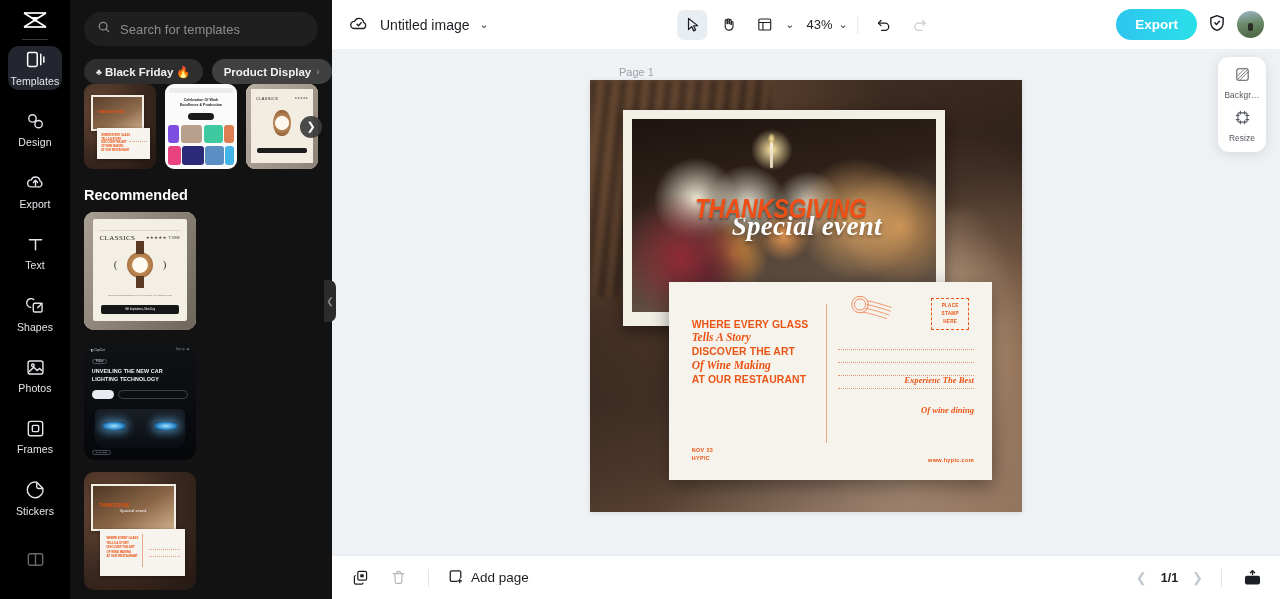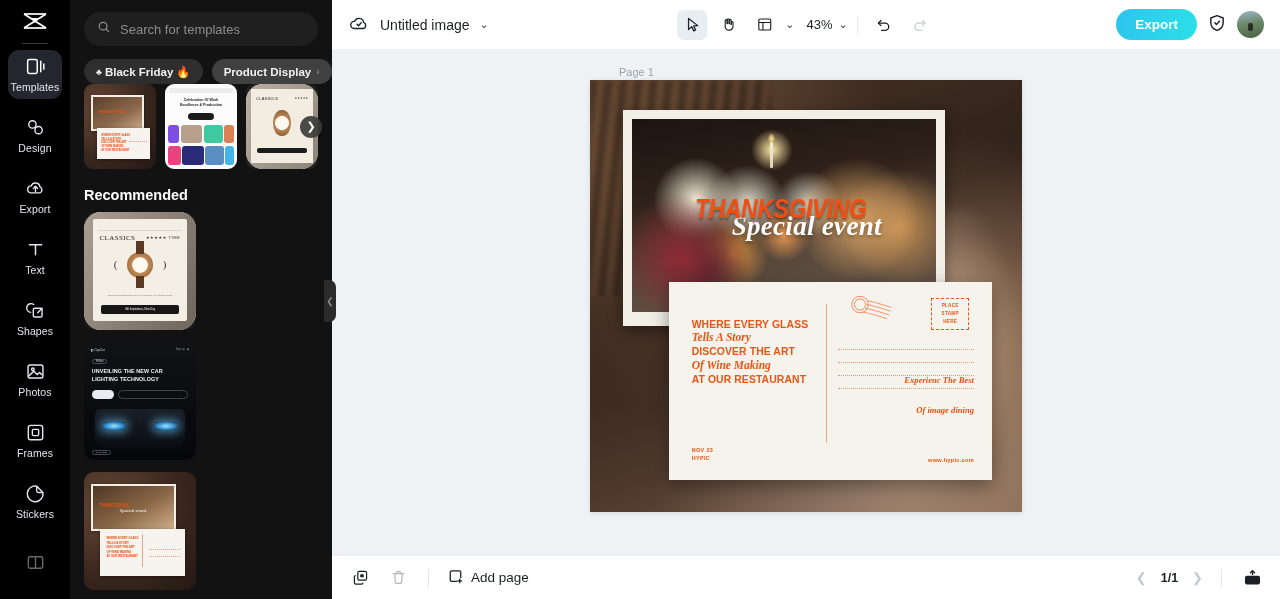--- a/index.html
+++ b/index.html
@@ -15,21 +15,21 @@
   .rail {
     width:70px; background:#000; flex:0 0 70px;
     display:flex; flex-direction:column; align-items:center;
     padding-top:8px; position:relative; z-index:5;
   }
   .logo { width:40px; height:34px; display:flex; align-items:center; justify-content:center; margin-bottom:4px; }
   .rail-sep { width:26px; height:1px; background:#3a3a3a; margin:2px 0 6px; }
   .rail-item {
     width:54px; height:58px; border-radius:11px;
     display:flex; flex-direction:column; align-items:center; justify-content:center;
-    gap:4px; margin-bottom:12px; cursor:pointer;
+    gap:4px; margin-bottom:18px; cursor:pointer;
   }
   .rail-item.active { background:#23262e; }
   .rail-item .ri-ico { height:22px; display:flex; align-items:center; justify-content:center; }
   .rail-item .ri-lbl { font-size:10.5px; color:#e4e6eb; letter-spacing:.1px; white-space:nowrap; }
   .rail-item.dim .ri-lbl, .rail-item.dim .ri-ico { opacity:.45; }
 
   
   .panel {
     width:262px; flex:0 0 262px; background:#121212;
     padding:12px 14px 0 14px; position:relative; overflow:hidden;
@@ -65,21 +65,21 @@
   .card { width:112px; height:118px; border-radius:10px; overflow:hidden; position:relative; background:#1b1b1b; }
 
   
   .tpl { width:100%; height:100%; position:relative; overflow:hidden; font-size:4px; }
   .tpl-food {
     background:
       radial-gradient(ellipse at 22% 30%, #6b4a35 0%, #3c2920 55%, #241812 100%);
   }
   .tpl-white { background:#fbfbfb; }
   .tpl-dark  { background:linear-gradient(180deg,#101216 0%,#05070a 100%); }
-  .tpl-cream { background:#efe7dc;border-radius:17px; }
+  .tpl-cream { background:#efe7dc; }
 
   .mini-card {
     position:absolute; background:#f7f4ef; box-shadow:0 1px 4px rgba(0,0,0,.4);
   }
   .mini-orange { color:#e8510f; font-weight:700; }
 
   
   .collapse {
     position:absolute; left:324px; top:280px; width:12px; height:42px;
     background:#2b2b2b; border-radius:0 7px 7px 0; z-index:6;
@@ -607,24 +607,44 @@
             <path d="M18 24c10 2 20 5 32 9" stroke-width=".9"></path>
           </svg>
 
           <div class="pc-lines">
             <div class="pc-line"></div>
             <div class="pc-line"></div>
             <div class="pc-line"></div>
             <div class="pc-line"></div>
           </div>
           <div class="pc-right-script" style="top:47%;">Experienc The Best</div>
-          <div class="pc-right-script" style="top:62%;">Of image dining</div>
-        </div>
-      </div>
-
+          <div class="pc-right-script" style="top:62%;">Of wine dining</div>
+        </div>
+      </div>
+
+      <div class="float-panel">
+        <div class="fp-item">
+          <span>
+            <svg width="17" height="17" viewBox="0 0 24 24" fill="none" stroke="#52575e" stroke-width="1.5">
+                <rect x="4" y="4" width="16" height="16" rx="2.4"></rect>
+                <path d="M5 14 14 5M8.6 19.4 19.4 8.6M5 19 19 5" stroke-width="1.1"></path>
+              </svg>
+          </span>
+          <span class="fp-lbl">Backgr…</span>
+        </div>
+        <div class="fp-item">
+          <span>
+            <svg width="17" height="17" viewBox="0 0 24 24" fill="none" stroke="#52575e" stroke-width="1.5" stroke-linecap="round">
+                <rect x="5.5" y="5.5" width="13" height="13" rx="1.6"></rect>
+                <path d="M9 3.2v4M15 3.2v4M3.2 9h4M3.2 15h4M20.8 9h-4M20.8 15h-4M9 20.8v-4M15 20.8v-4"></path>
+              </svg>
+          </span>
+          <span class="fp-lbl">Resize</span>
+        </div>
+      </div>
     </div>
 
     <div class="bottombar">
       <div class="bb-btn">
         <svg width="17" height="17" viewBox="0 0 24 24" fill="none" stroke="#1c1f23" stroke-width="1.7">
             <rect x="8.2" y="3.4" width="12.4" height="12.4" rx="2"></rect>
             <path d="M15.6 19.4a2 2 0 0 1-2 2H5.4a2 2 0 0 1-2-2v-8.2a2 2 0 0 1 2-2"></path>
             <rect x="11.6" y="7.4" width="5" height="4.4" rx="1" fill="#1c1f23" stroke="none"></rect>
           </svg>
       </div>

